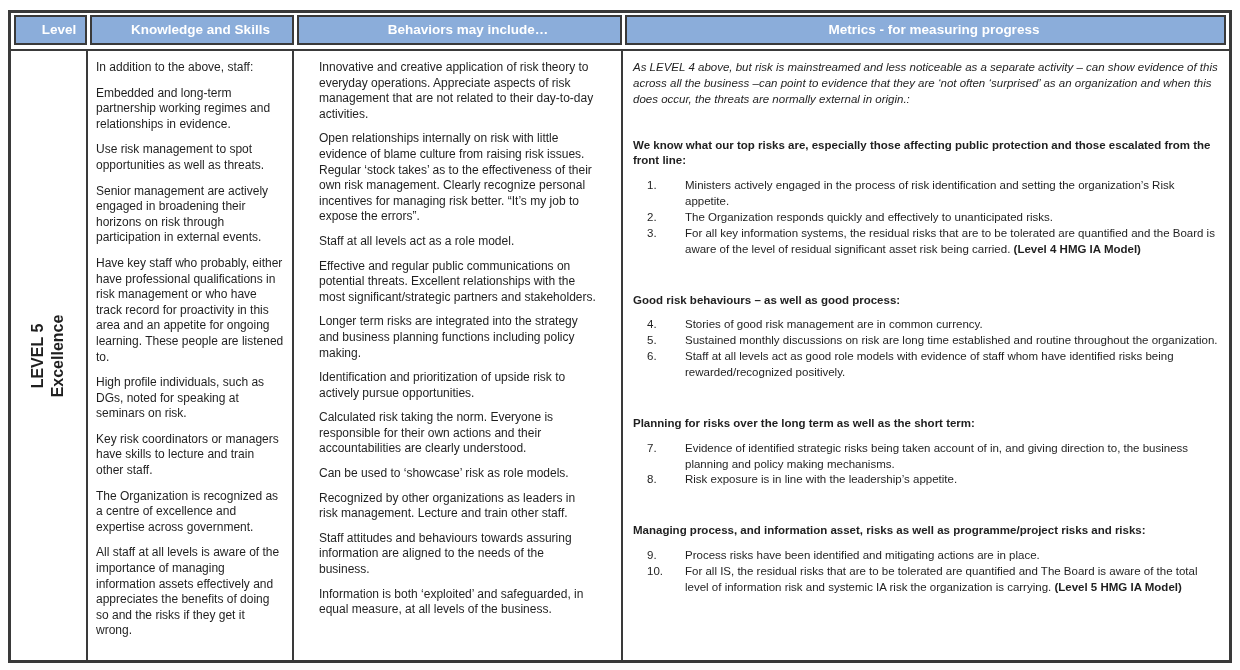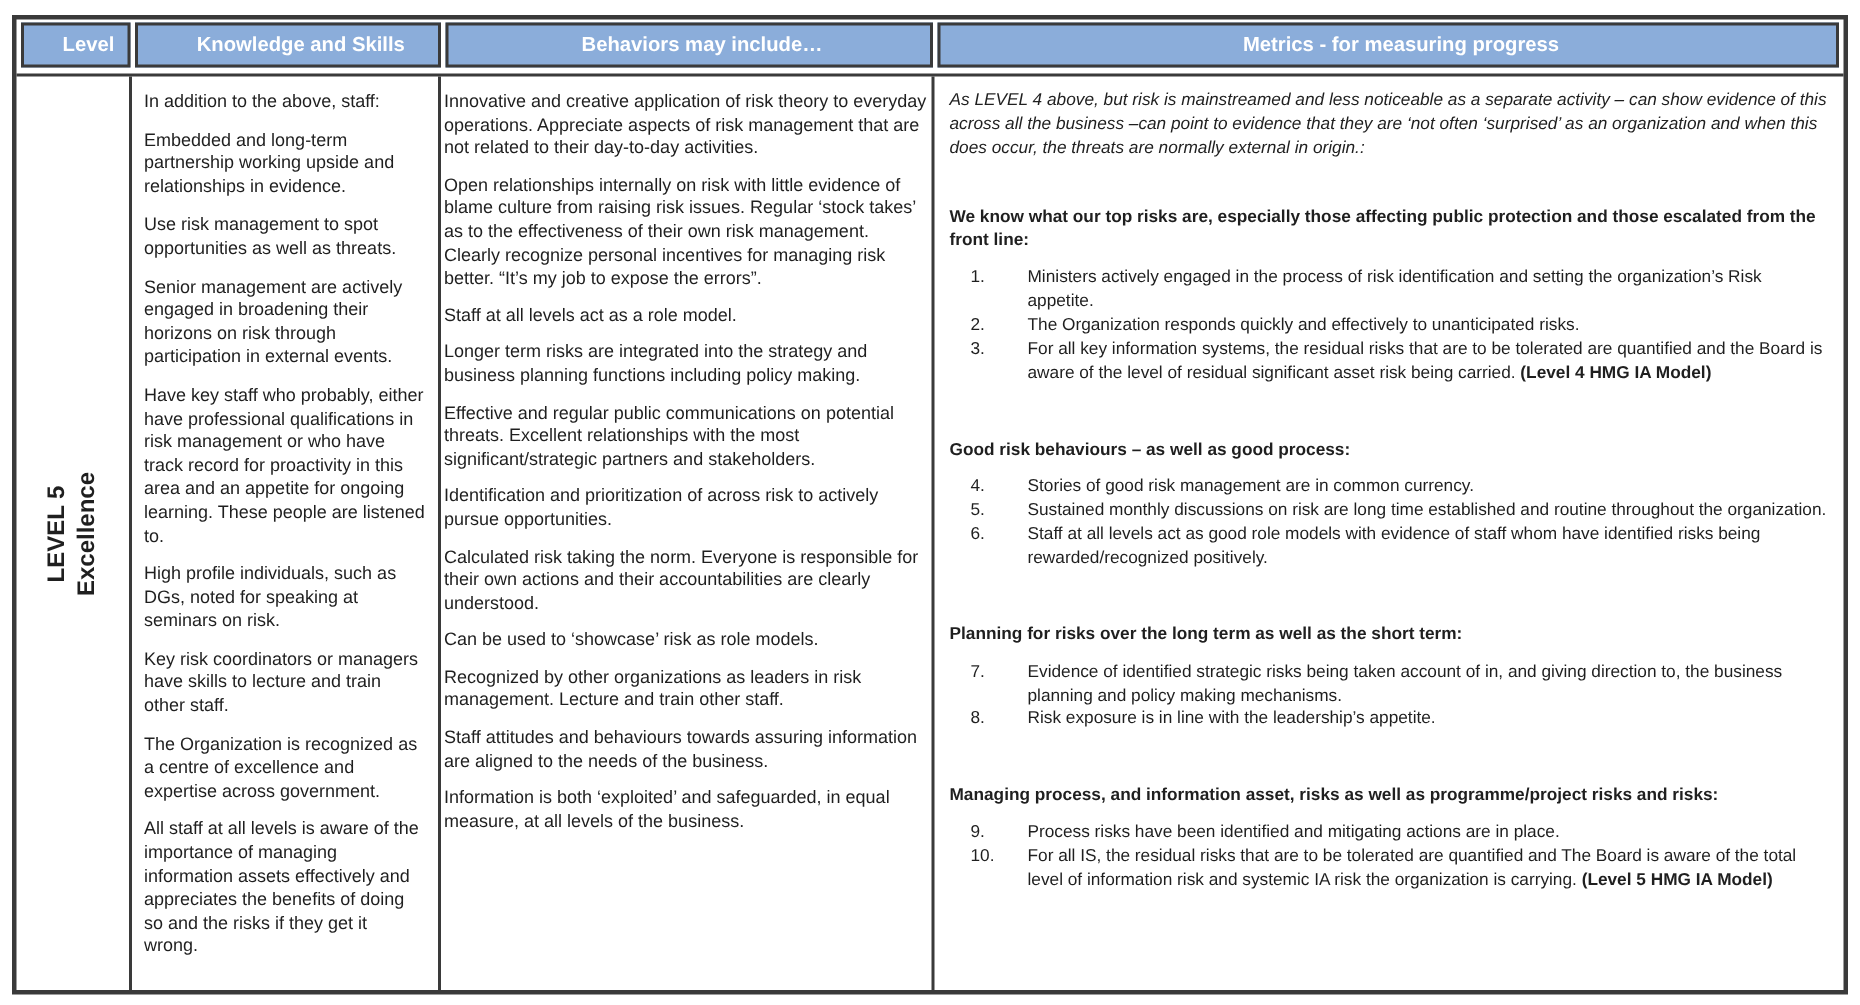--- a/index.html
+++ b/index.html
@@ -52,21 +52,21 @@
     white-space:nowrap;
     text-align:center;
     font-weight:bold;
     font-size:16px;
     line-height:1.25;
   }
 
   .kcell { padding:9px 8px; font-size:12px; line-height:1.3; }
   .kcell p { margin:0 0 10px 0; }
 
-  .bcell { padding:9px 2px; font-size:12px; line-height:1.3; }
+  .bcell { padding:9px 25px; font-size:12px; line-height:1.3; }
   .bcell p { margin:0 0 9px 0; }
 
   .mcell { padding:9px 11px 9px 10px; font-size:11.5px; line-height:1.38; }
   .m-intro { font-style:italic; margin:0; }
   .msection { margin-top:35px; }
   .msection:first-of-type { margin-top:30px; }
   .mheading { font-weight:bold; margin:0 0 9px 0; }
   .mitem { display:flex; margin:0; }
   .mnum { flex:0 0 26px; margin-left:14px; }
   .mtext { flex:1;padding-left:12px; }
@@ -90,21 +90,21 @@
       <div class="level-rot">
         <div>LEVEL 5</div>
         <div>Excellence</div>
       </div>
     </div>
 
     <div class="cell kcell">
 
         <p>In addition to the above, staff:</p>
 
-        <p>Embedded and long-term partnership working upside and relationships in evidence.</p>
+        <p>Embedded and long-term partnership working regimes and relationships in evidence.</p>
 
         <p>Use risk management to spot opportunities as well as threats.</p>
 
         <p>Senior management are actively engaged in broadening their horizons on risk through participation in external events.</p>
 
         <p>Have key staff who probably, either have professional qualifications in risk management or who have track record for proactivity in this area and an appetite for ongoing learning.  These people are listened to.</p>
 
         <p>High profile individuals, such as DGs, noted for speaking at seminars on risk.</p>
 
         <p>Key risk coordinators or managers have skills to lecture and train other staff.</p>
@@ -115,25 +115,25 @@
       </div>
 
     <div class="cell bcell">
 
         <p>Innovative and creative application of risk theory to everyday operations. Appreciate aspects of risk management that are not related to their day-to-day activities.</p>
 
         <p>Open relationships internally on risk with little evidence of blame culture from raising risk issues. Regular ‘stock takes’ as to the effectiveness of their own risk management.  Clearly recognize personal incentives for managing risk better. “It’s my job to expose the errors”.</p>
 
         <p>Staff at all levels act as a role model.</p>
 
+        <p>Effective and regular public communications on potential threats. Excellent relationships with the most significant/strategic partners and stakeholders.</p>
+
         <p>Longer term risks are integrated into the strategy and business planning functions including policy making.</p>
 
-        <p>Effective and regular public communications on potential threats. Excellent relationships with the most significant/strategic partners and stakeholders.</p>
-
-        <p>Identification and prioritization of across risk to actively pursue opportunities.</p>
+        <p>Identification and prioritization of upside risk to actively pursue opportunities.</p>
 
 
         <p>Calculated risk taking the norm.  Everyone is responsible for their own actions and their accountabilities are clearly understood.</p>
 
         <p>Can be used to ‘showcase’ risk as role models.</p>
 
         <p>Recognized by other organizations as leaders in risk management. Lecture and train other staff.</p>
 
         <p>Staff attitudes and behaviours towards assuring information are aligned to the needs of the business.</p>
 

